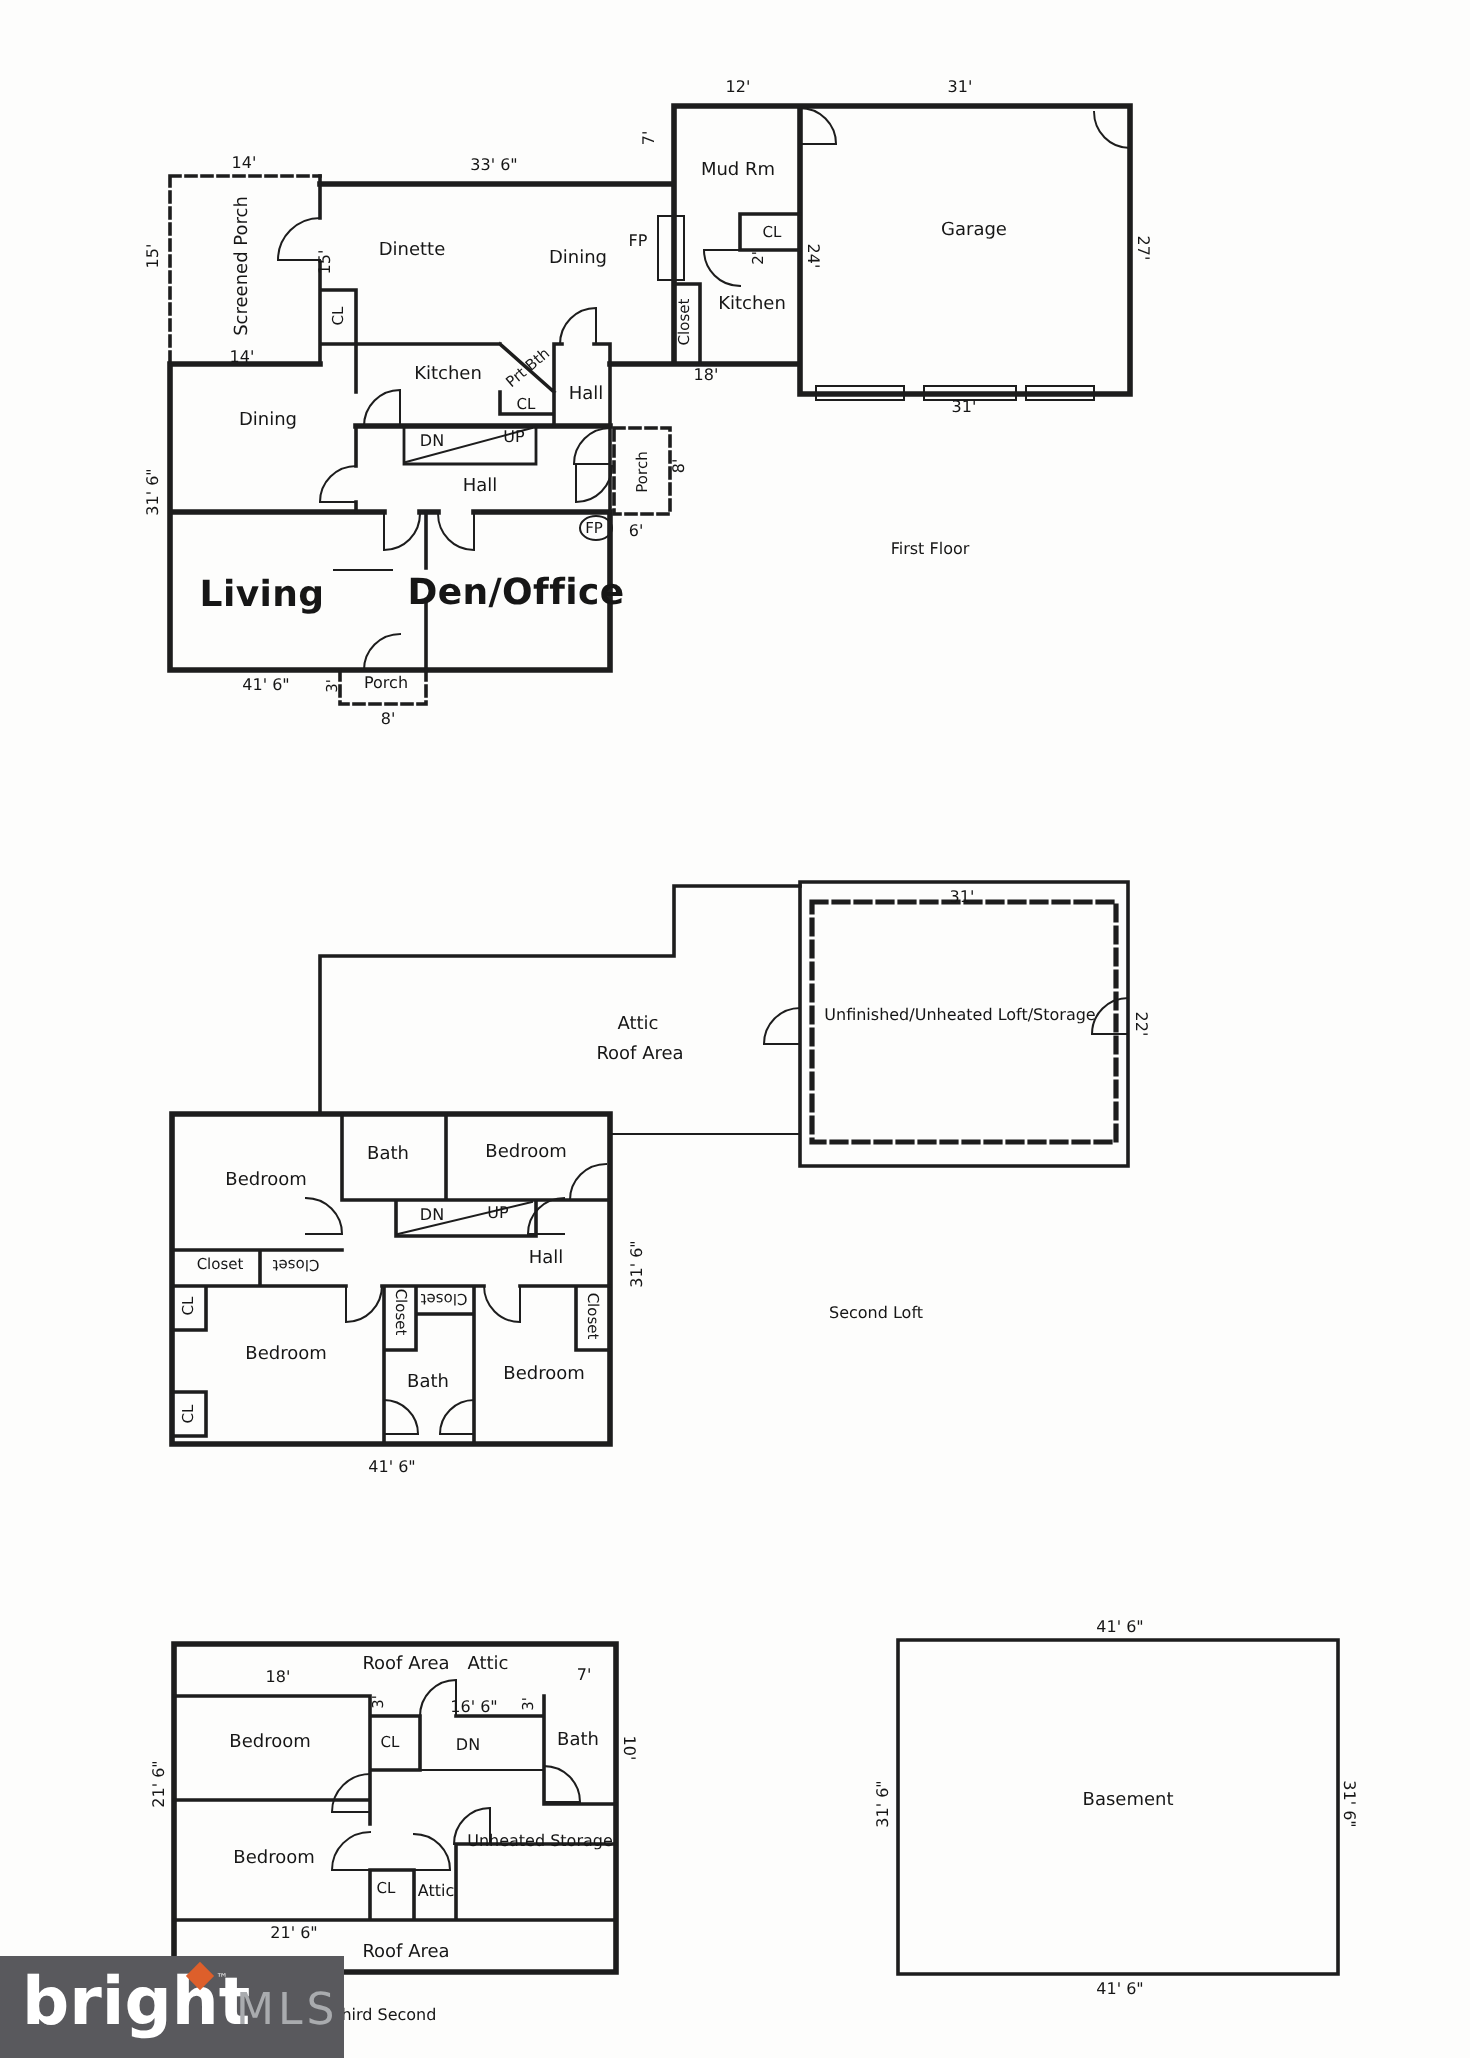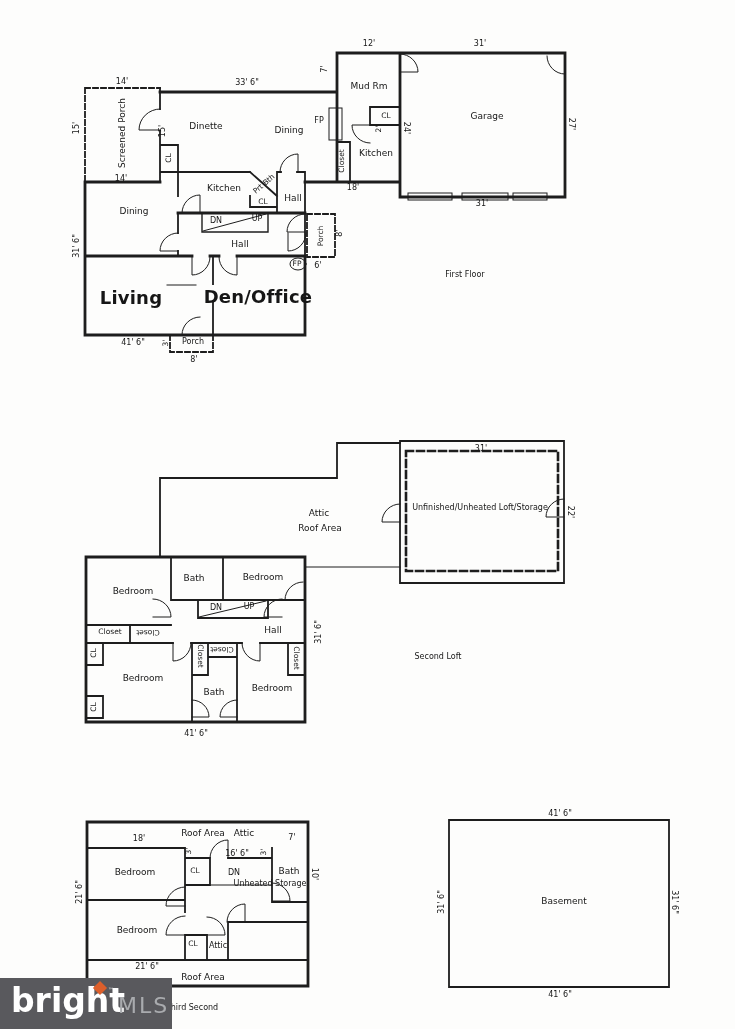--- a/index.html
+++ b/index.html
@@ -178,21 +178,21 @@
   <div class="lbl xs r270" style="left:264px;top:852px">3'</div>
   <div class="lbl" style="left:135px;top:872px">Bedroom</div>
   <div class="lbl xs" style="left:195px;top:871px">CL</div>
   <div class="lbl sm" style="left:234px;top:873px">DN</div>
   <div class="lbl" style="left:289px;top:871px">Bath</div>
   <div class="lbl sm r90" style="left:314px;top:874px">10'</div>
   <div class="lbl sm r270" style="left:80px;top:892px">21' 6"</div>
   <div class="lbl" style="left:137px;top:930px">Bedroom</div>
   <div class="lbl xs" style="left:193px;top:944px">CL</div>
   <div class="lbl sm" style="left:218px;top:946px">Attic</div>
-  <div class="lbl sm" style="left:270px;top:884px">Unheated Storage</div>
+  <div class="lbl sm" style="left:270px;top:921px">Unheated Storage</div>
   <div class="lbl sm" style="left:147px;top:967px">21' 6"</div>
   <div class="lbl" style="left:203px;top:977px">Roof Area</div>
   <div class="lbl sm" style="left:192px;top:1008px">Third Second</div>
 
   <div class="lbl sm" style="left:560px;top:814px">41' 6"</div>
   <div class="lbl" style="left:564px;top:901px">Basement</div>
   <div class="lbl sm r270" style="left:442px;top:902px">31' 6"</div>
   <div class="lbl sm r90" style="left:674px;top:902px">31' 6"</div>
   <div class="lbl sm" style="left:560px;top:995px">41' 6"</div>
 

